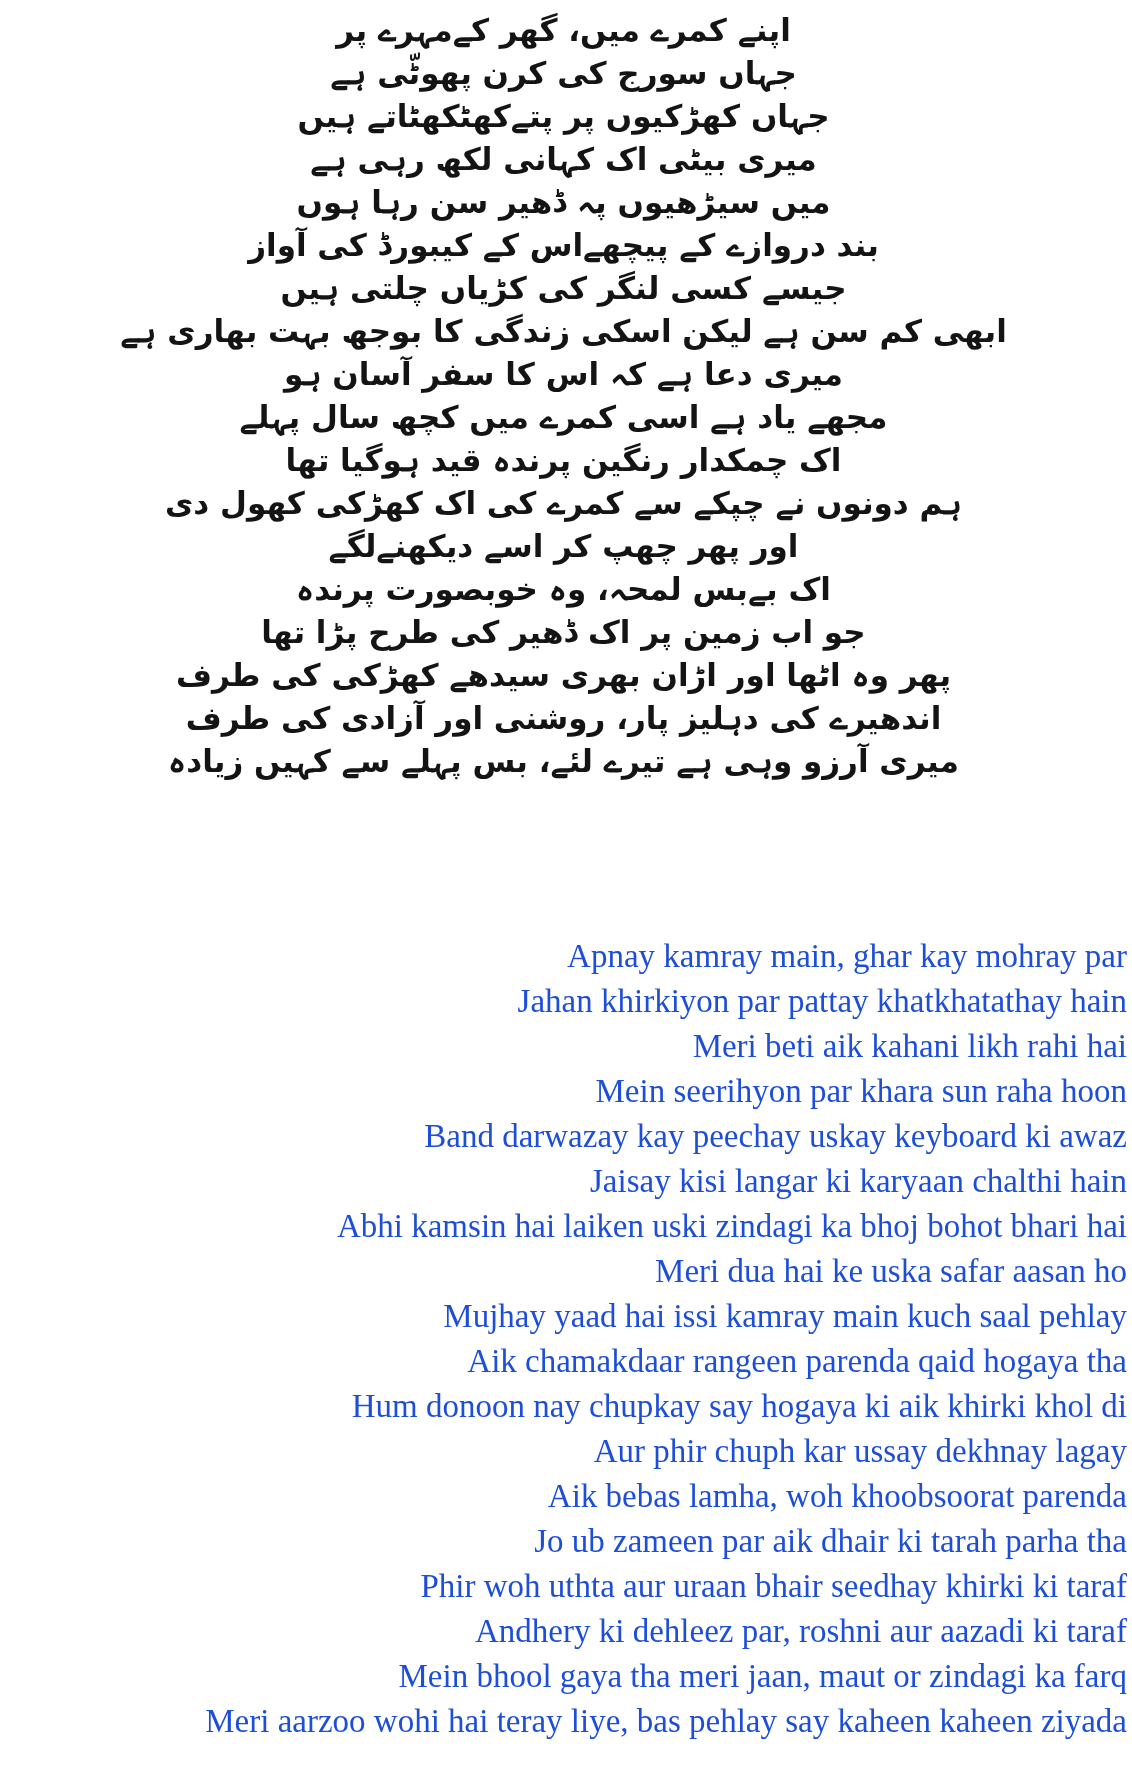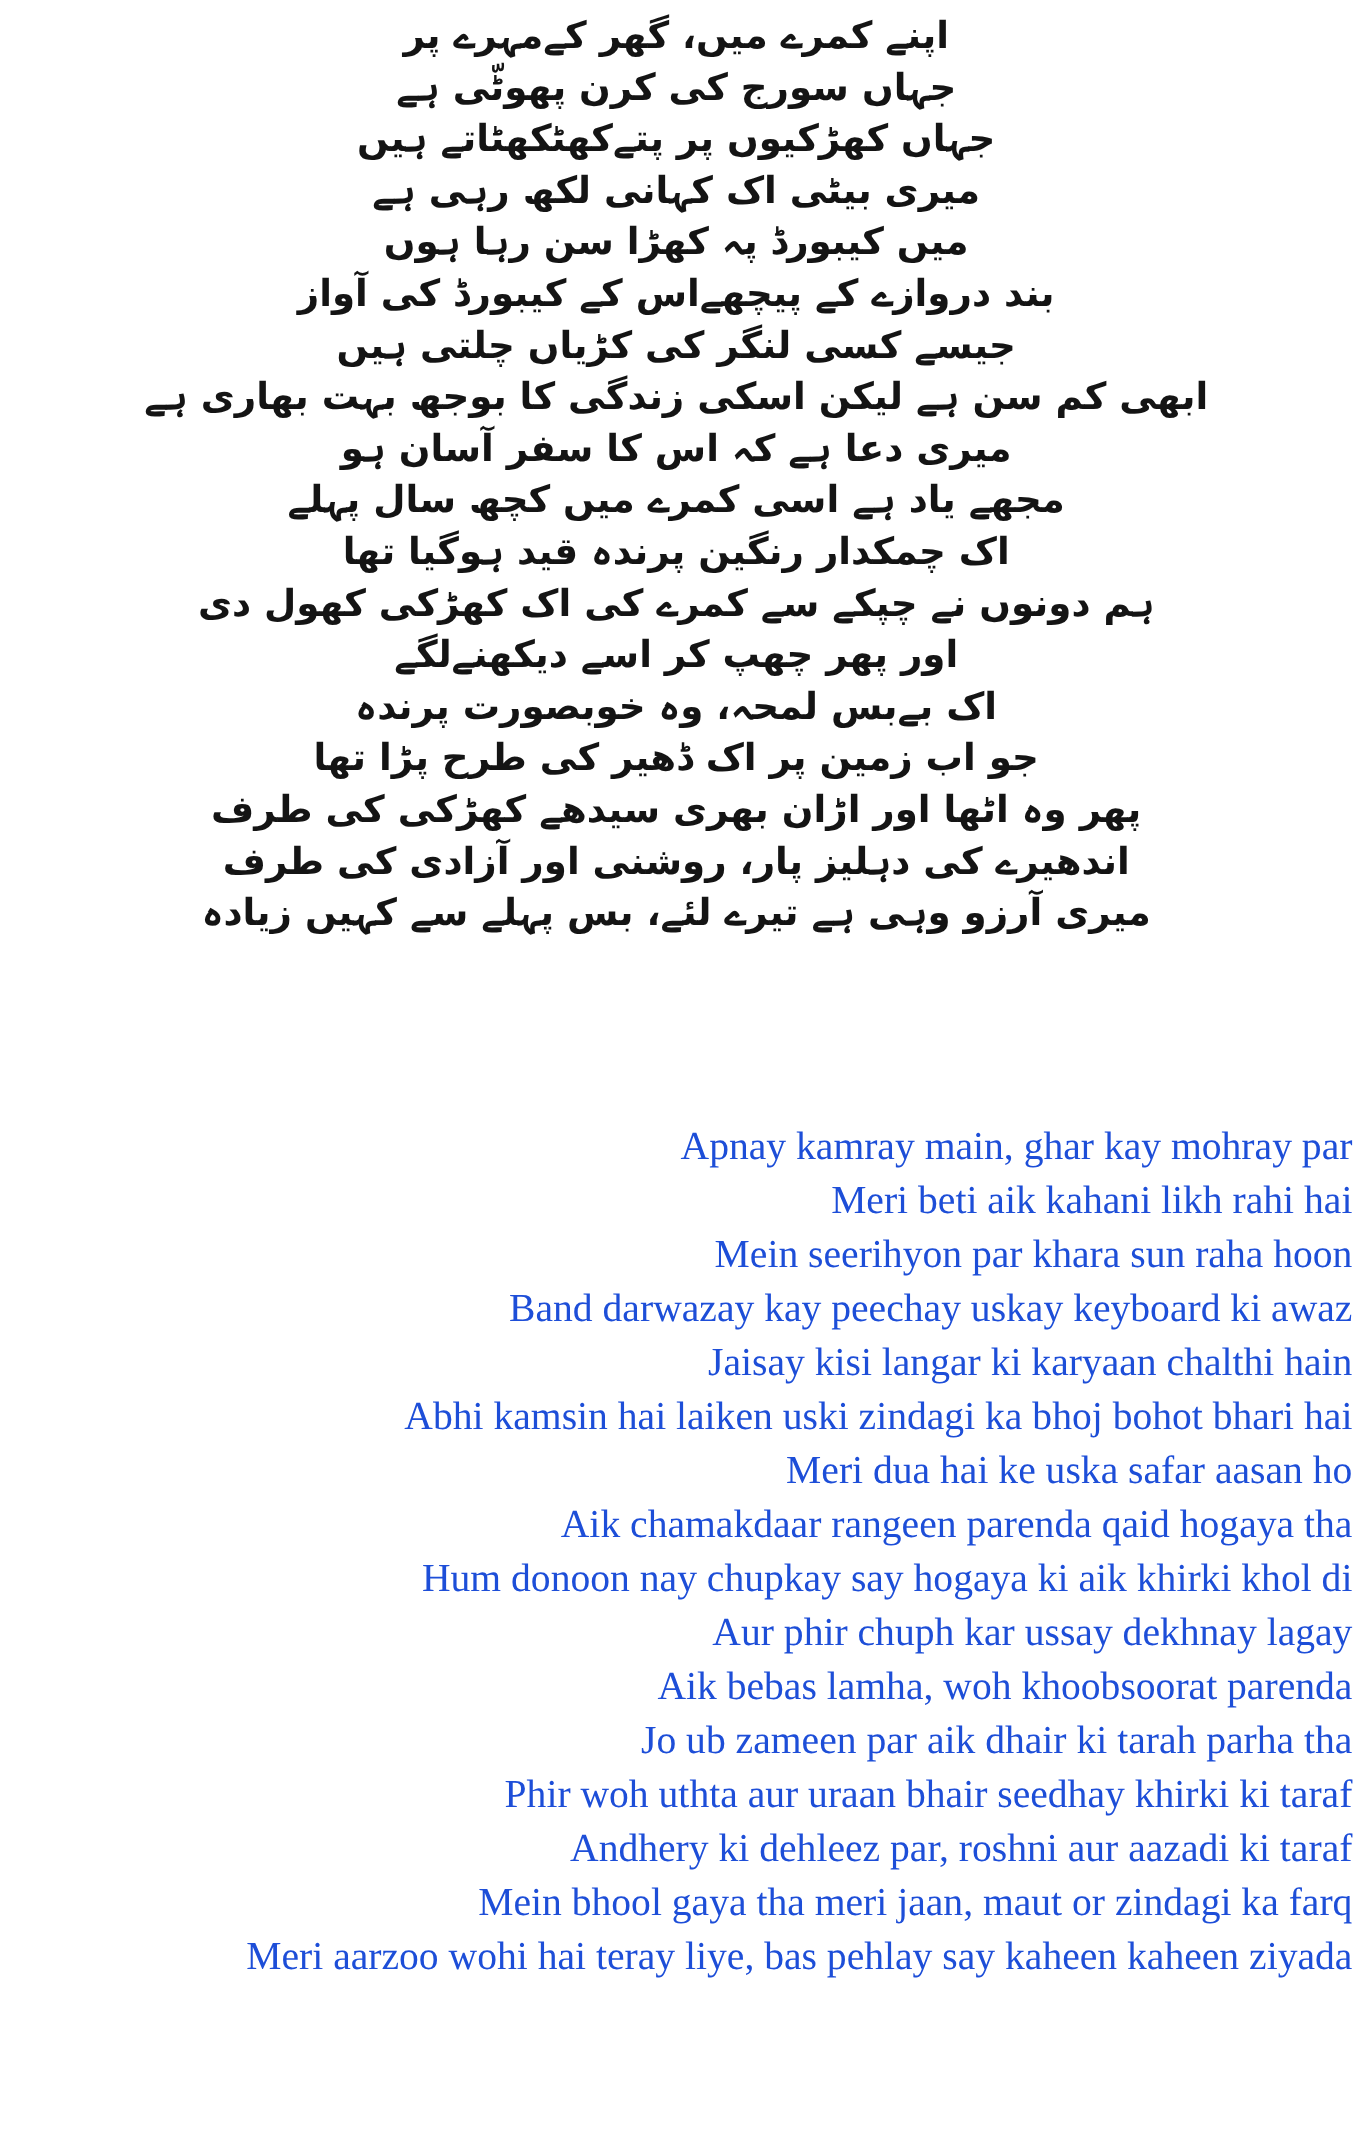--- a/index.html
+++ b/index.html
@@ -46,44 +46,46 @@
   }
 </style>
 </head>
 <body>
 
 <div class="poem-block urdu-block" dir="rtl" lang="ur">
   <p>اپنے کمرے میں، گھر کےمہرے پر</p>
   <p>جہاں سورج کی کرن پھوٹّی ہے</p>
   <p>جہاں کھڑکیوں پر پتےکھٹکھٹاتے ہیں</p>
   <p>میری بیٹی اک کہانی لکھ رہی ہے</p>
-  <p>میں کیبورڈ پہ کھڑا سن رہا ہوں</p>
+  <p>میں سیڑھیوں پہ ڈھیر سن رہا ہوں</p>
   <p>بند دروازے کے پیچھےاس کے کیبورڈ کی آواز</p>
   <p>جیسے کسی لنگر کی کڑیاں چلتی ہیں</p>
   <p>ابھی کم سن ہے لیکن اسکی زندگی کا بوجھ بہت بھاری ہے</p>
   <p>میری دعا ہے کہ اس کا سفر آسان ہو</p>
   <p>مجھے یاد ہے اسی کمرے میں کچھ سال پہلے</p>
   <p>اک چمکدار رنگین پرندہ قید ہوگیا تھا</p>
   <p>ہم دونوں نے چپکے سے کمرے کی اک کھڑکی کھول دی</p>
   <p>اور پھر چھپ کر اسے دیکھنےلگے</p>
   <p>اک بےبس لمحہ، وہ خوبصورت پرندہ</p>
   <p>جو اب زمین پر اک ڈھیر کی طرح پڑا تھا</p>
   <p>پھر وہ اٹھا اور اڑان بھری سیدھے کھڑکی کی طرف</p>
   <p>اندھیرے کی دہلیز پار، روشنی اور آزادی کی طرف</p>
   <p>میری آرزو وہی ہے تیرے لئے، بس پہلے سے کہیں زیادہ</p>
 </div>
 
 <div class="poem-block translit-block" lang="en">
   <p>Apnay kamray main, ghar kay mohray par</p>
+  <p>Jahan khirkiyon par pattay khatkhatathay hain</p>
   <p>Meri beti aik kahani likh rahi hai</p>
   <p>Mein seerihyon par khara sun raha hoon</p>
   <p>Band darwazay kay peechay uskay keyboard ki awaz</p>
   <p>Jaisay kisi langar ki karyaan chalthi hain</p>
   <p>Abhi kamsin hai laiken uski zindagi ka bhoj bohot bhari hai</p>
   <p>Meri dua hai ke uska safar aasan ho</p>
+  <p>Mujhay yaad hai issi kamray main kuch saal pehlay</p>
   <p>Aik chamakdaar rangeen parenda qaid hogaya tha</p>
   <p>Hum donoon nay chupkay say hogaya ki aik khirki khol di</p>
   <p>Aur phir chuph kar ussay dekhnay lagay</p>
   <p>Aik bebas lamha, woh khoobsoorat parenda</p>
   <p>Jo ub zameen par aik dhair ki tarah parha tha</p>
   <p>Phir woh uthta aur uraan bhair seedhay khirki ki taraf</p>
   <p>Andhery ki dehleez par, roshni aur aazadi ki taraf</p>
   <p>Mein bhool gaya tha meri jaan, maut or zindagi ka farq</p>
   <p>Meri aarzoo wohi hai teray liye, bas pehlay say kaheen kaheen ziyada</p>
 </div>

